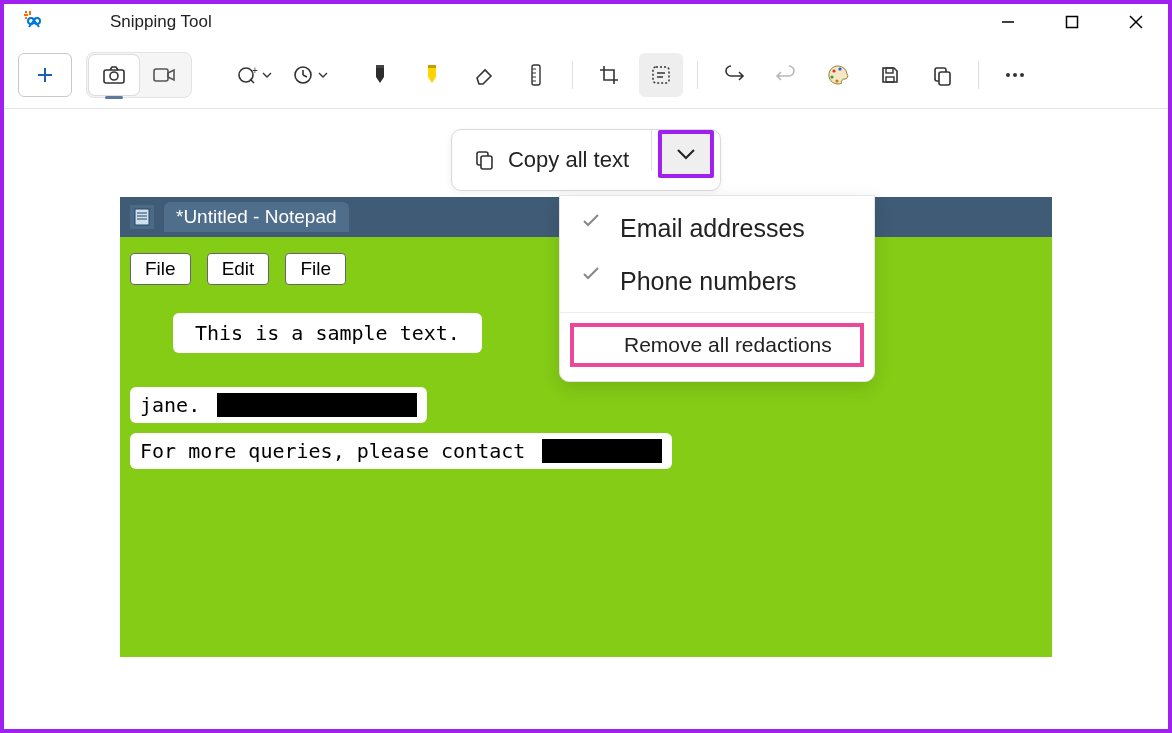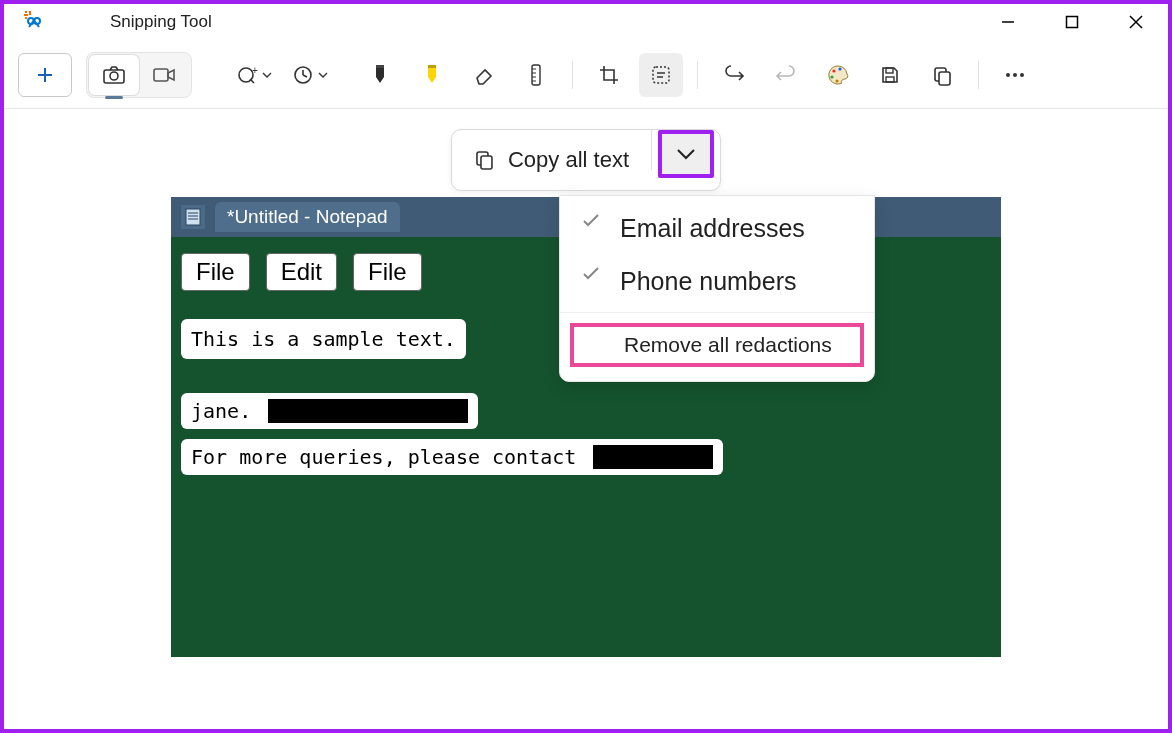--- a/index.html
+++ b/index.html
@@ -204,23 +204,23 @@
     align-items: center;
     gap: 18px;
   }
   .dd-remove .dd-check { width: 20px; }
   
   .canvas {
     position: absolute;
     top: 88px;
     left: 50%;
     transform: translateX(-50%);
-    width: 830px;
+    width: 932px;
     height: 460px;
-    background: #14532d;
+    background: #84cc16;
     z-index: 10;
     overflow: hidden;
   }
   .np-titlebar {
     background: #3f5b75;
     height: 40px;
     display: flex;
     align-items: center;
     padding: 0 10px;
     gap: 10px;
@@ -240,36 +240,37 @@
   .np-menus {
     display: flex;
     gap: 16px;
     padding: 16px 10px 10px 10px;
   }
   .np-menu {
     background: #fff;
     border: 1px solid #666;
     border-radius: 4px;
     padding: 4px 14px;
-    font-size: 24px;
+    font-size: 19px;
     color: #000;
   }
   .np-body {
     padding: 18px 10px;
     font-family: "Consolas", monospace;
     font-size: 20px;
     color: #000;
   }
   .text-block {
     background: #fff;
     border-radius: 6px;
-    padding: 6px 10px;
+    padding: 6px 22px;
     display: inline-block;
     margin-bottom: 10px;
     line-height: 1.4;
+    margin-left: 43px;
   }
   .text-row {
     display: inline-flex;
     align-items: center;
     background: #fff;
     border-radius: 6px;
     padding: 6px 10px;
     margin-bottom: 10px;
     gap: 17px;
   }

